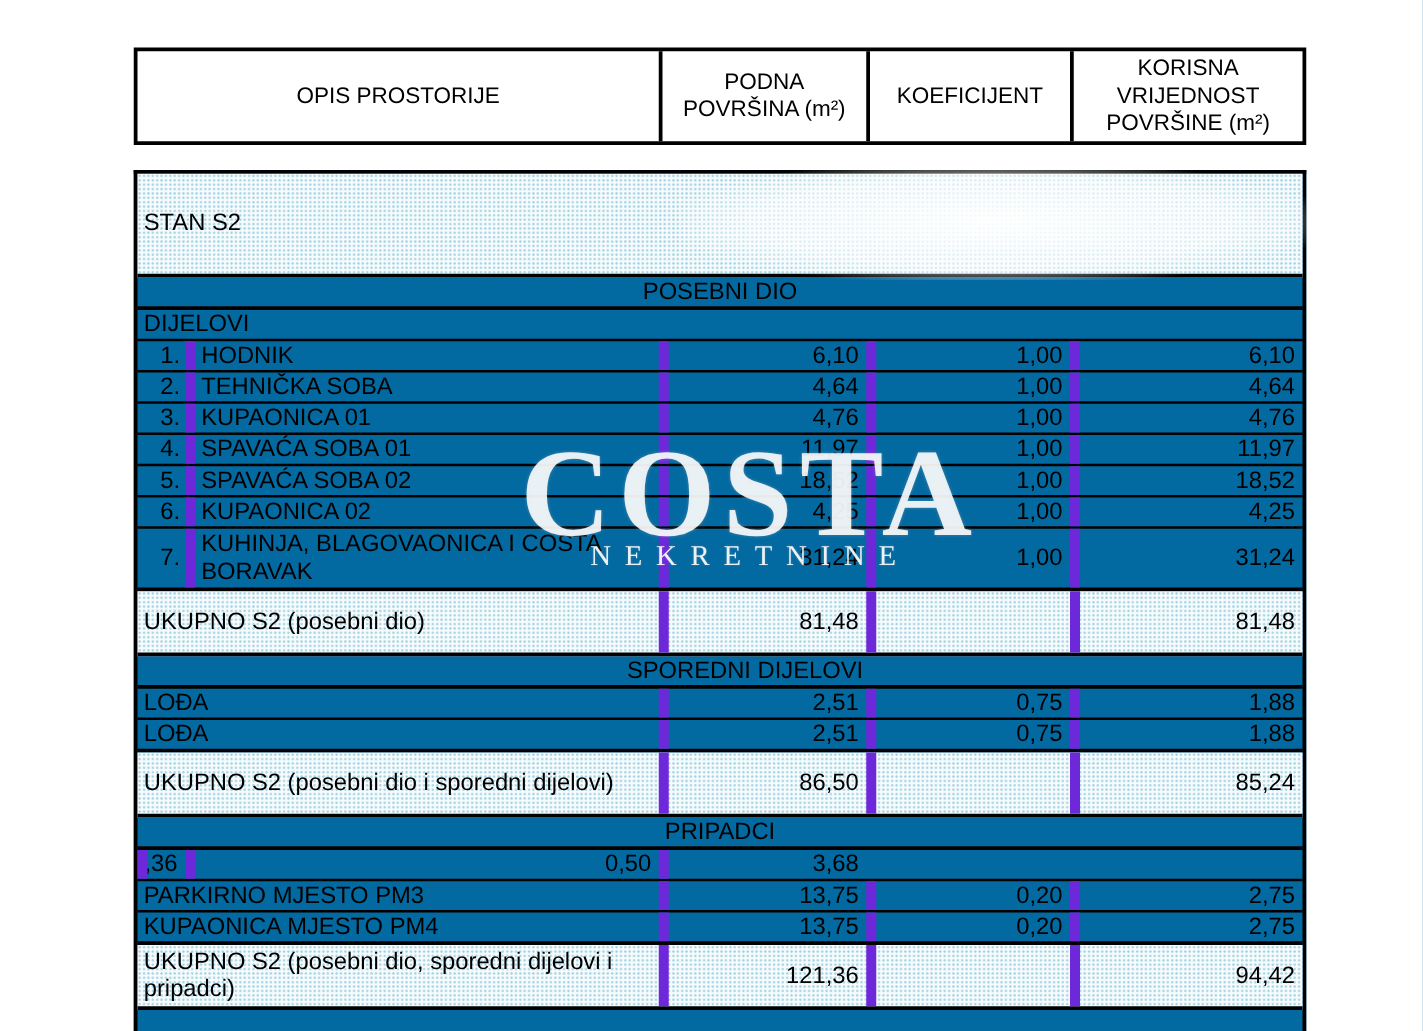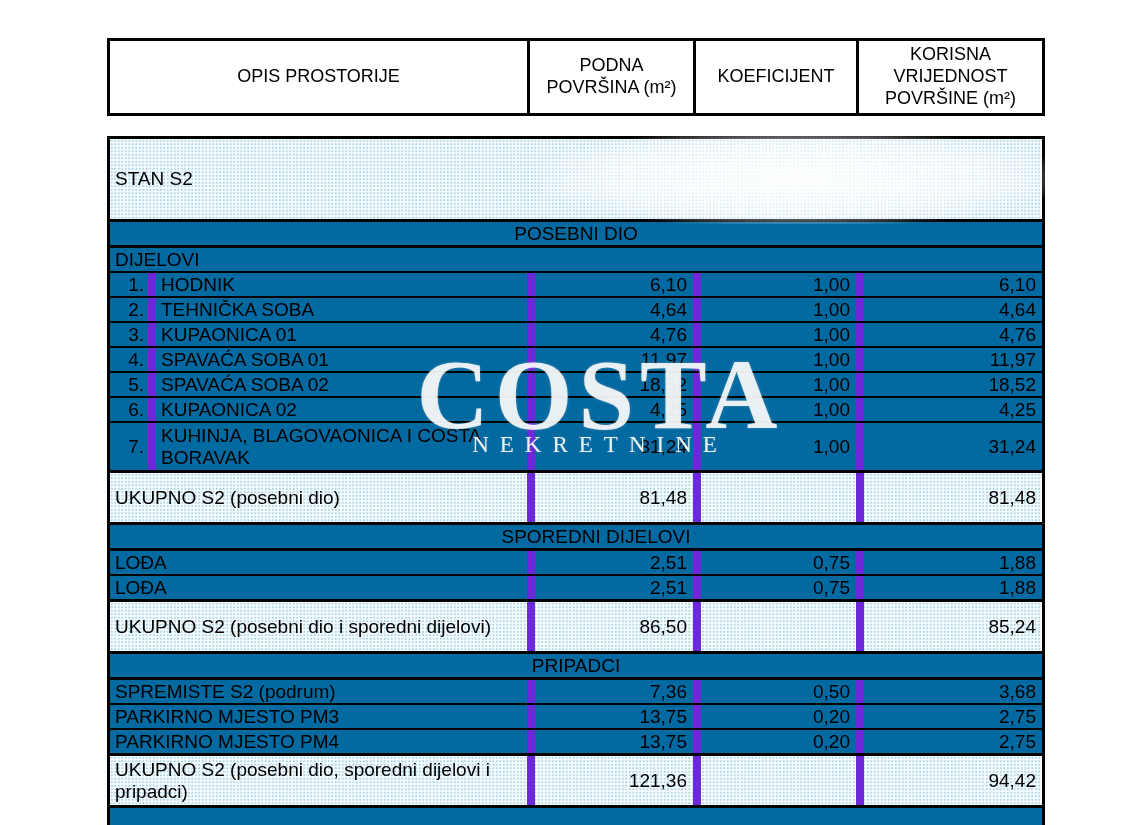--- a/index.html
+++ b/index.html
@@ -196,33 +196,32 @@
       <div class="row total thick blue">
         <div class="cell label" style="grid-column: 1 / 3;">UKUPNO S2 (posebni dio i sporedni dijelovi)</div>
         <div class="cell val div-l">86,50</div>
         <div class="cell val div-l"></div>
         <div class="cell val div-l">85,24</div>
       </div>
       <div class="row section thick">
         <div class="cell label" style="grid-column: 1 / 6;">PRIPADCI</div>
       </div>
       <div class="row item">
-        <div class="cell label" style="grid-column: 1 / 3;">SPREMISTE S2 (podrum)</div>
         <div class="cell val div-l">7,36</div>
         <div class="cell val div-l">0,50</div>
         <div class="cell val div-l">3,68</div>
       </div>
       <div class="row item">
         <div class="cell label" style="grid-column: 1 / 3;">PARKIRNO MJESTO PM3</div>
         <div class="cell val div-l">13,75</div>
         <div class="cell val div-l">0,20</div>
         <div class="cell val div-l">2,75</div>
       </div>
       <div class="row item thick">
-        <div class="cell label" style="grid-column: 1 / 3;">PARKIRNO MJESTO PM4</div>
+        <div class="cell label" style="grid-column: 1 / 3;">KUPAONICA MJESTO PM4</div>
         <div class="cell val div-l">13,75</div>
         <div class="cell val div-l">0,20</div>
         <div class="cell val div-l">2,75</div>
       </div>
       <div class="row total thick blue">
         <div class="cell label" style="grid-column: 1 / 3;">UKUPNO S2 (posebni dio, sporedni dijelovi i pripadci)</div>
         <div class="cell val div-l">121,36</div>
         <div class="cell val div-l"></div>
         <div class="cell val div-l">94,42</div>
       </div>

